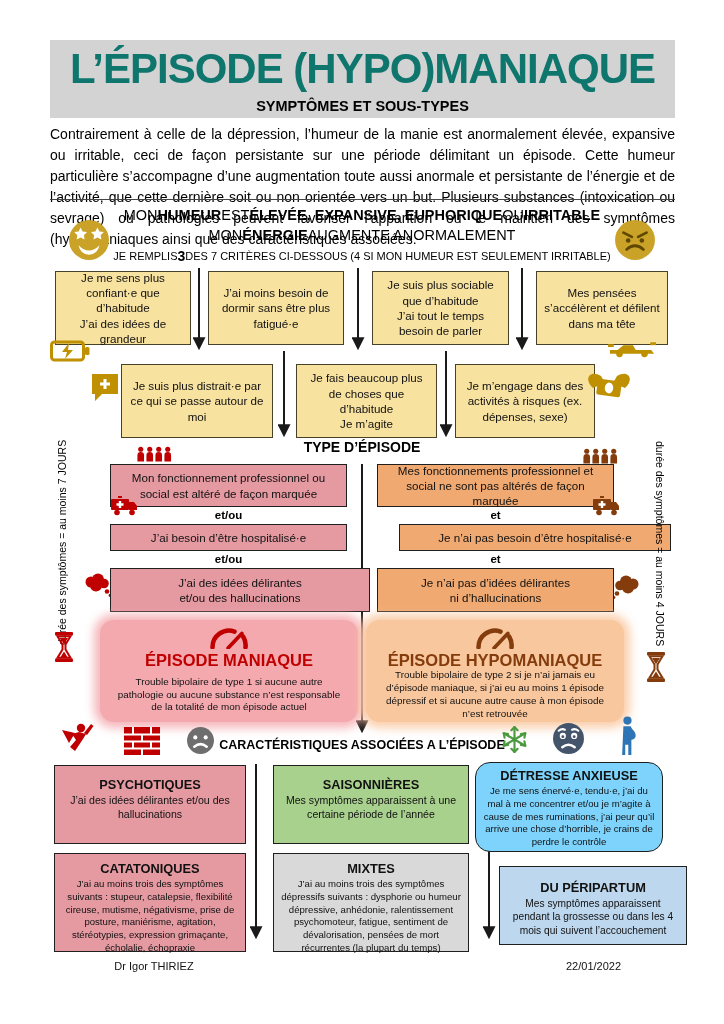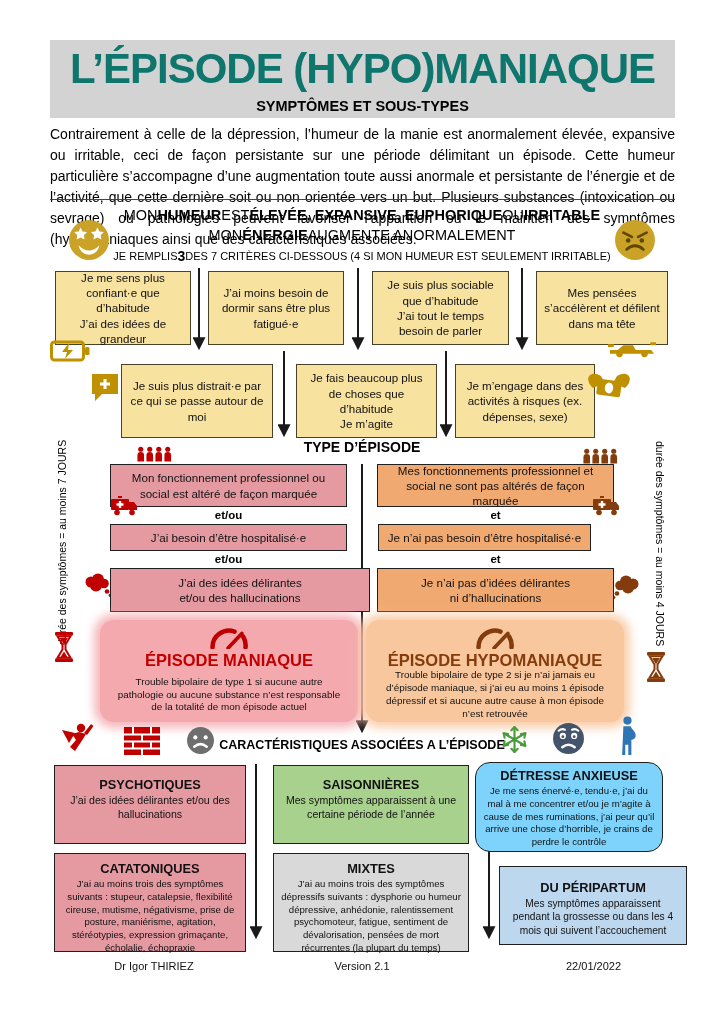--- a/index.html
+++ b/index.html
@@ -238,21 +238,21 @@
           <rect x="8" y="0" width="4" height="2"></rect>
           <rect x="1" y="3" width="18" height="11" rx="1"></rect>
           <path d="M19 6 h5 l3 4 v4 h-8 z"></path>
           <circle cx="7" cy="16.5" r="2.8"></circle>
           <circle cx="22" cy="16.5" r="2.8"></circle>
         </g>
         <path d="M10 5 v7 M6.5 8.5 h7" stroke="#fff" stroke-width="2.4"></path>
       </svg>
   </div>
   <div class="abs ctr conn" style="left:377px;top:507px;width:237px;height:15px;z-index:2;">et</div>
-  <div class="abs ctr box orange" style="left:378px;top:524px;width:213px;height:27px;z-index:2;">Je n’ai pas besoin d’être hospitalisé·e</div>
+  <div class="abs ctr box orange" style="left:399px;top:524px;width:272px;height:27px;z-index:2;">Je n’ai pas besoin d’être hospitalisé·e</div>
   <div class="abs ctr conn" style="left:377px;top:551px;width:237px;height:15px;z-index:2;">et</div>
   <div class="abs ic brn" style="left:612px;top:574px;z-index:2;transform:scaleX(-1);">
     <svg width="30" height="26" viewBox="0 0 30 26">
         <g fill="currentColor">
           <circle cx="9" cy="10" r="5.5"></circle>
           <circle cx="16" cy="7.5" r="6"></circle>
           <circle cx="22" cy="11.5" r="4.8"></circle>
           <circle cx="14" cy="13.5" r="6"></circle>
           <circle cx="25" cy="19.5" r="2.3"></circle>
           <circle cx="28" cy="23.5" r="1.4"></circle>
@@ -371,16 +371,15 @@
   <div class="abs card" style="left:273px;top:853px;width:196px;height:99px;background:#D9D9D9;z-index:2;">
     <div class="ctr cardtitle" style="margin-top:2px;">MIXTES</div>
     <div class="ctr cardtext small">J’ai au moins trois des symptômes dépressifs suivants : dysphorie ou humeur dépressive, anhédonie, ralentissement psychomoteur, fatigue, sentiment de dévalorisation, pensées de mort récurrentes (la plupart du temps)</div>
   </div>
   <div class="abs card" style="left:499px;top:866px;width:188px;height:79px;background:#BDD7EE;z-index:2;">
     <div class="ctr cardtitle" style="margin-top:8px;">DU PÉRIPARTUM</div>
     <div class="ctr cardtext" style="font-size:10.2px;">Mes symptômes apparaissent pendant la grossesse ou dans les 4 mois qui suivent l’accouchement</div>
   </div>
 
   <div class="abs ctr footer" style="left:54px;top:958px;width:200px;height:16px;z-index:2;">Dr Igor THIRIEZ</div>
-  <div class="abs ctr footer" style="left:262px;top:958px;width:200px;height:16px;z-index:2;">Version 2.1</div>
   <div class="abs ctr footer" style="left:500px;top:958px;width:187px;height:16px;z-index:2;">22/01/2022</div>
 
 </div>
 
 </body></html>

